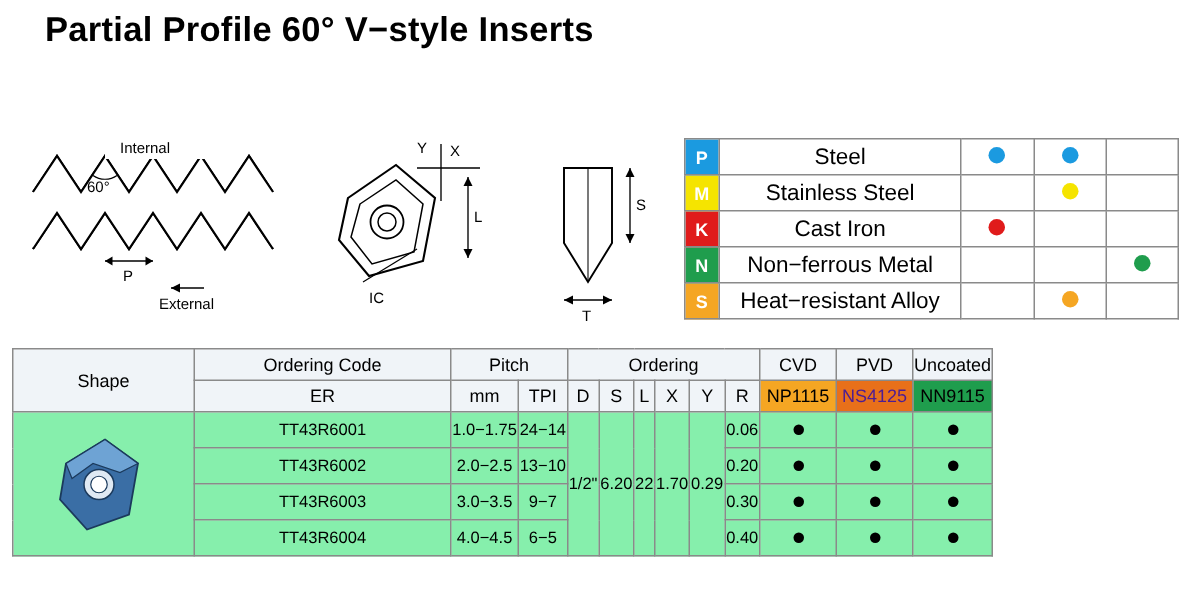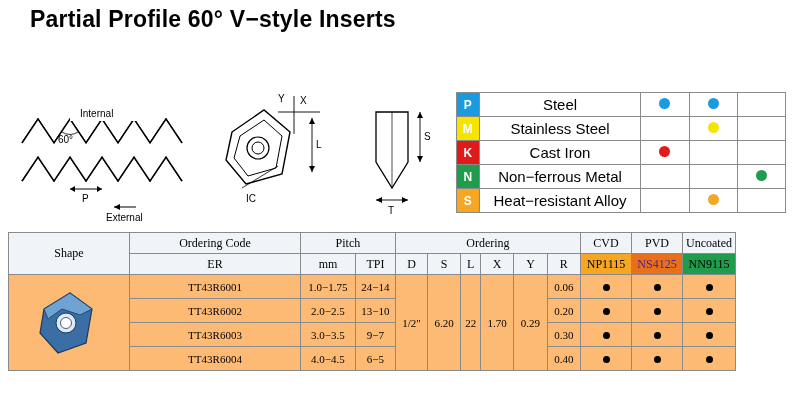--- a/index.html
+++ b/index.html
@@ -23,21 +23,21 @@
     font-weight: bold;
     letter-spacing: 0.2px;
     white-space: nowrap;
     margin-left: 16px;
   }
 
   
   .illus-thread {
     position: absolute;
     left: 18px;
-    top: 103px;
+    top: 88px;
     width: 180px;
     height: 130px;
   }
   .illus-insert {
     position: absolute;
     left: 216px;
     top: 88px;
     width: 130px;
     height: 130px;
   }
@@ -88,43 +88,42 @@
     width: 11px;
     height: 11px;
     border-radius: 50%;
   }
 
   
   .spec {
     position: absolute;
     left: 8px;
     top: 232px;
-    width: 728px;
+    width: 654px;
     border-collapse: collapse;
     font-size: 11px;
-    font-family: Liberation Serif, serif;
   }
   .spec th, .spec td {
     border: 1px solid #8a8a8a;
     text-align: center;
     vertical-align: middle;
     padding: 0;
     font-weight: normal;
   }
   .spec .hdr1 td, .spec .hdr2 td {
     background: #f0f4f8;
     height: 20px;
     font-size: 12px;
   }
   .spec .hdr2 td {
     height: 20px;
   }
   .spec tbody td {
     height: 23px;
-    background: #fdba74;
+    background: #86efac;
     font-size: 11px;
   }
   .grade-cvd { background: #f5a623 !important; color: #000000; font-weight: bold; font-size: 10px; }
   .grade-pvd { background: #e8701a !important; color: #4c1d95; font-weight: bold; font-size: 10px; }
   .grade-unc { background: #1f9d4d !important; color: #000000; font-weight: bold; font-size: 10px; }
   .bullet {
     display: inline-block;
     width: 7px;
     height: 7px;
     border-radius: 50%;

